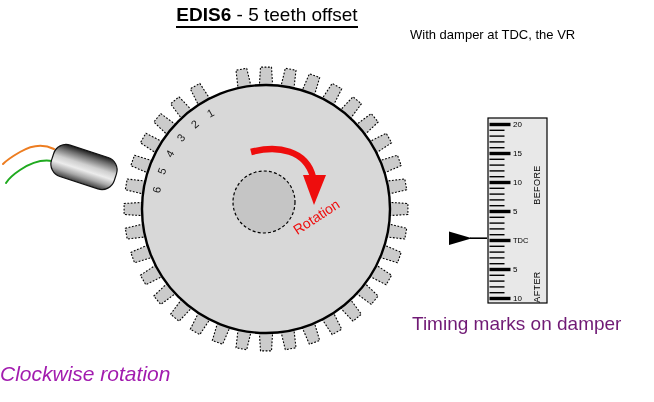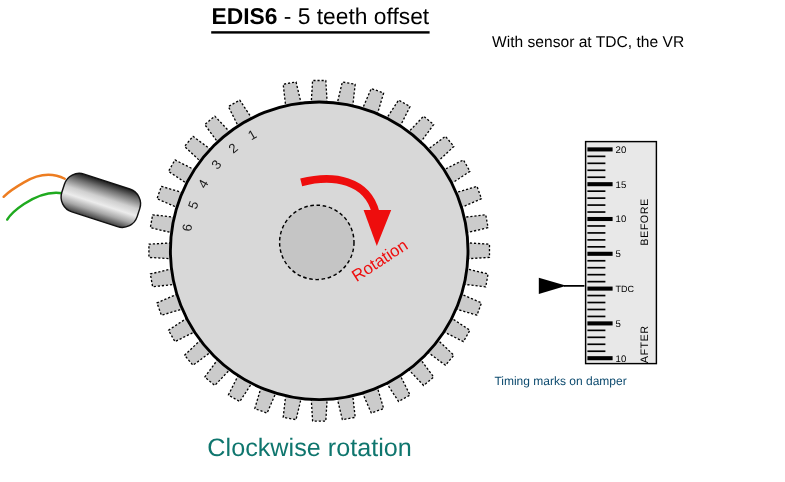--- a/index.html
+++ b/index.html
@@ -18,25 +18,25 @@
     text-align:center;font-size:19px;color:#000;
   }
   .title-underline{border-bottom:2px solid #000;padding-bottom:1px;}
   .title b{font-weight:bold;text-align:center;}
   .tdc-note{
     position:absolute;left:410px;top:27px;
     font-size:13px;line-height:16px;color:#000;
   }
   .scale-caption{
     position:absolute;left:412px;top:313px;
-    font-size:10px;color:#0c4a6e;
+    font-size:19px;color:#701a75;
   }
   .bottom-caption{
     position:absolute;left:0;top:362px;width:516px;
-    text-align:center;font-size:21px;color:#0f766e;
+    font-size:21px;color:#a21caf;font-style:italic;
   }
 </style>
 </head>
 <body>
 
 <div id="stage">
 
   <svg id="diagram" width="654" height="402" viewBox="0 0 654 402">
     <defs>
       <linearGradient id="sensorGrad" x1="0" y1="0" x2="0" y2="1">
@@ -154,19 +154,19 @@
         <polygon points="449,231.5 449,245 472,238.2" fill="#000000"></polygon>
         <line x1="470" y1="238.2" x2="487" y2="238.2" stroke="#000000" stroke-width="1.6"></line>
       </g>
   </svg>
 
   <div class="title">
     <span class="title-underline"><b>EDIS6</b><span> - 5 teeth offset</span></span>
   </div>
 
   <div class="tdc-note">
-    <div>With sensor at TDC, the VR</div>
+    <div>With damper at TDC, the VR</div>
   </div>
 
   <div class="scale-caption">Timing marks on damper</div>
 
   <div class="bottom-caption">Clockwise rotation</div>
 </div>
 
 </body></html>

